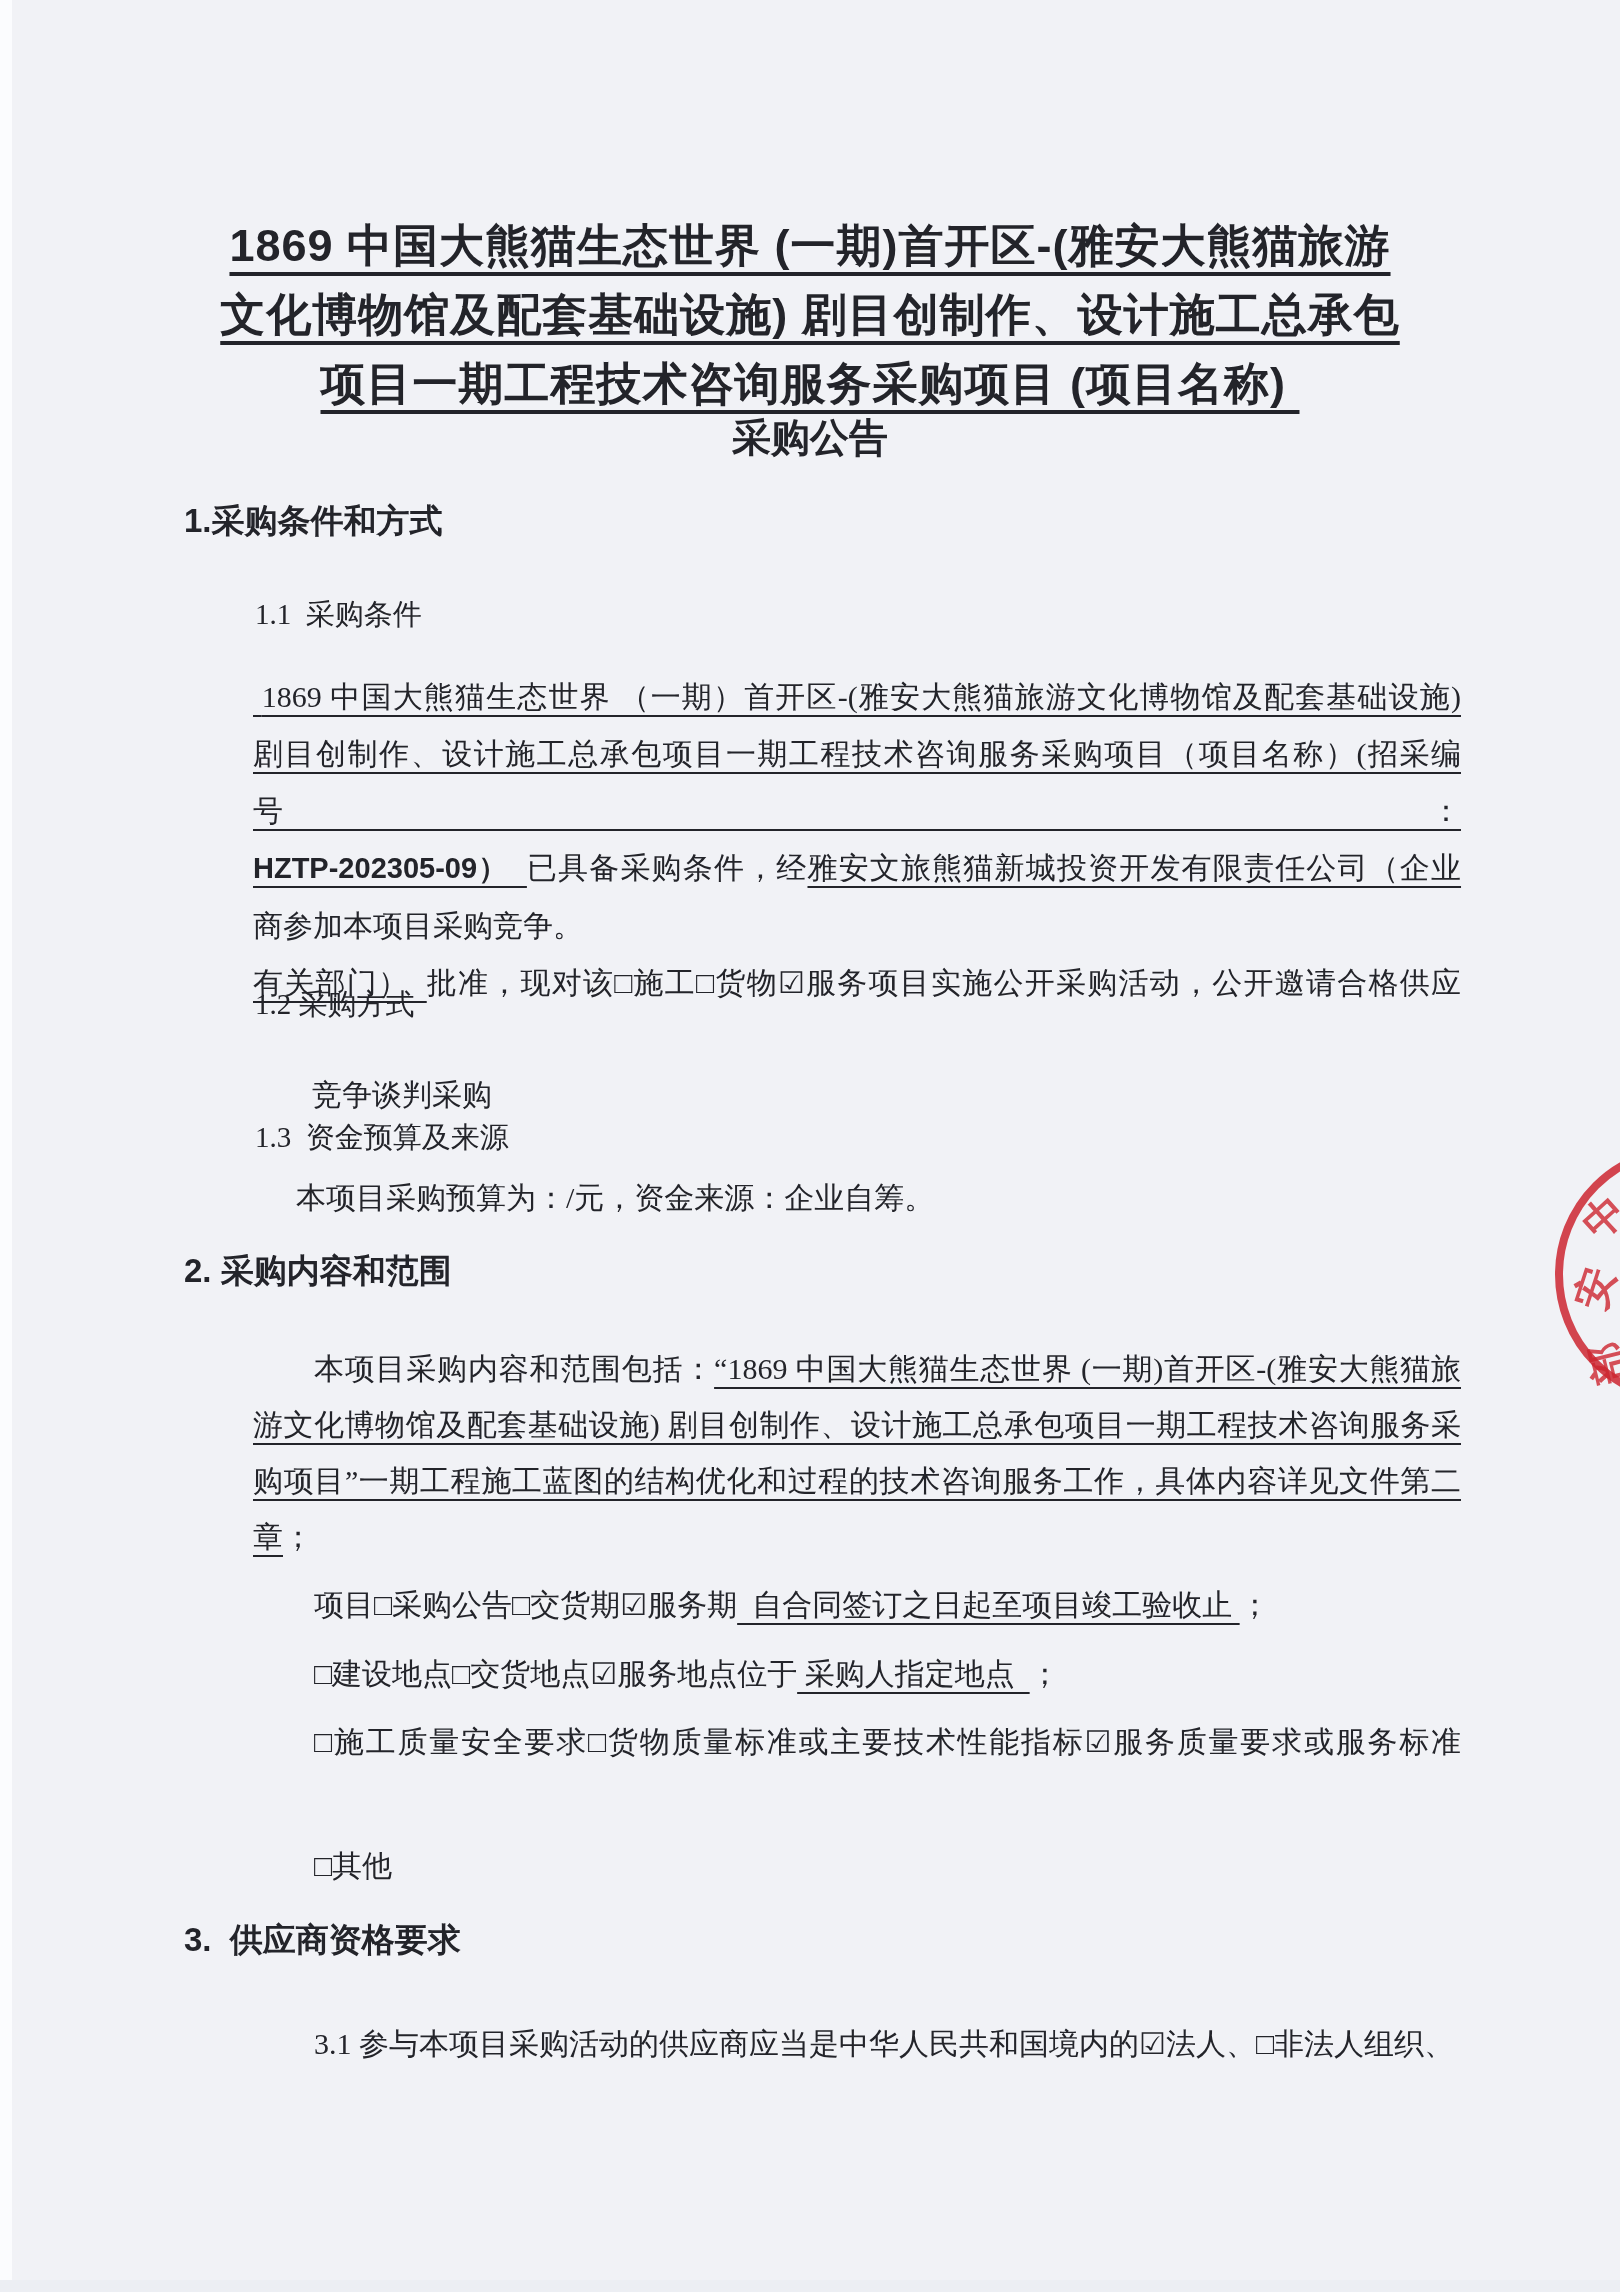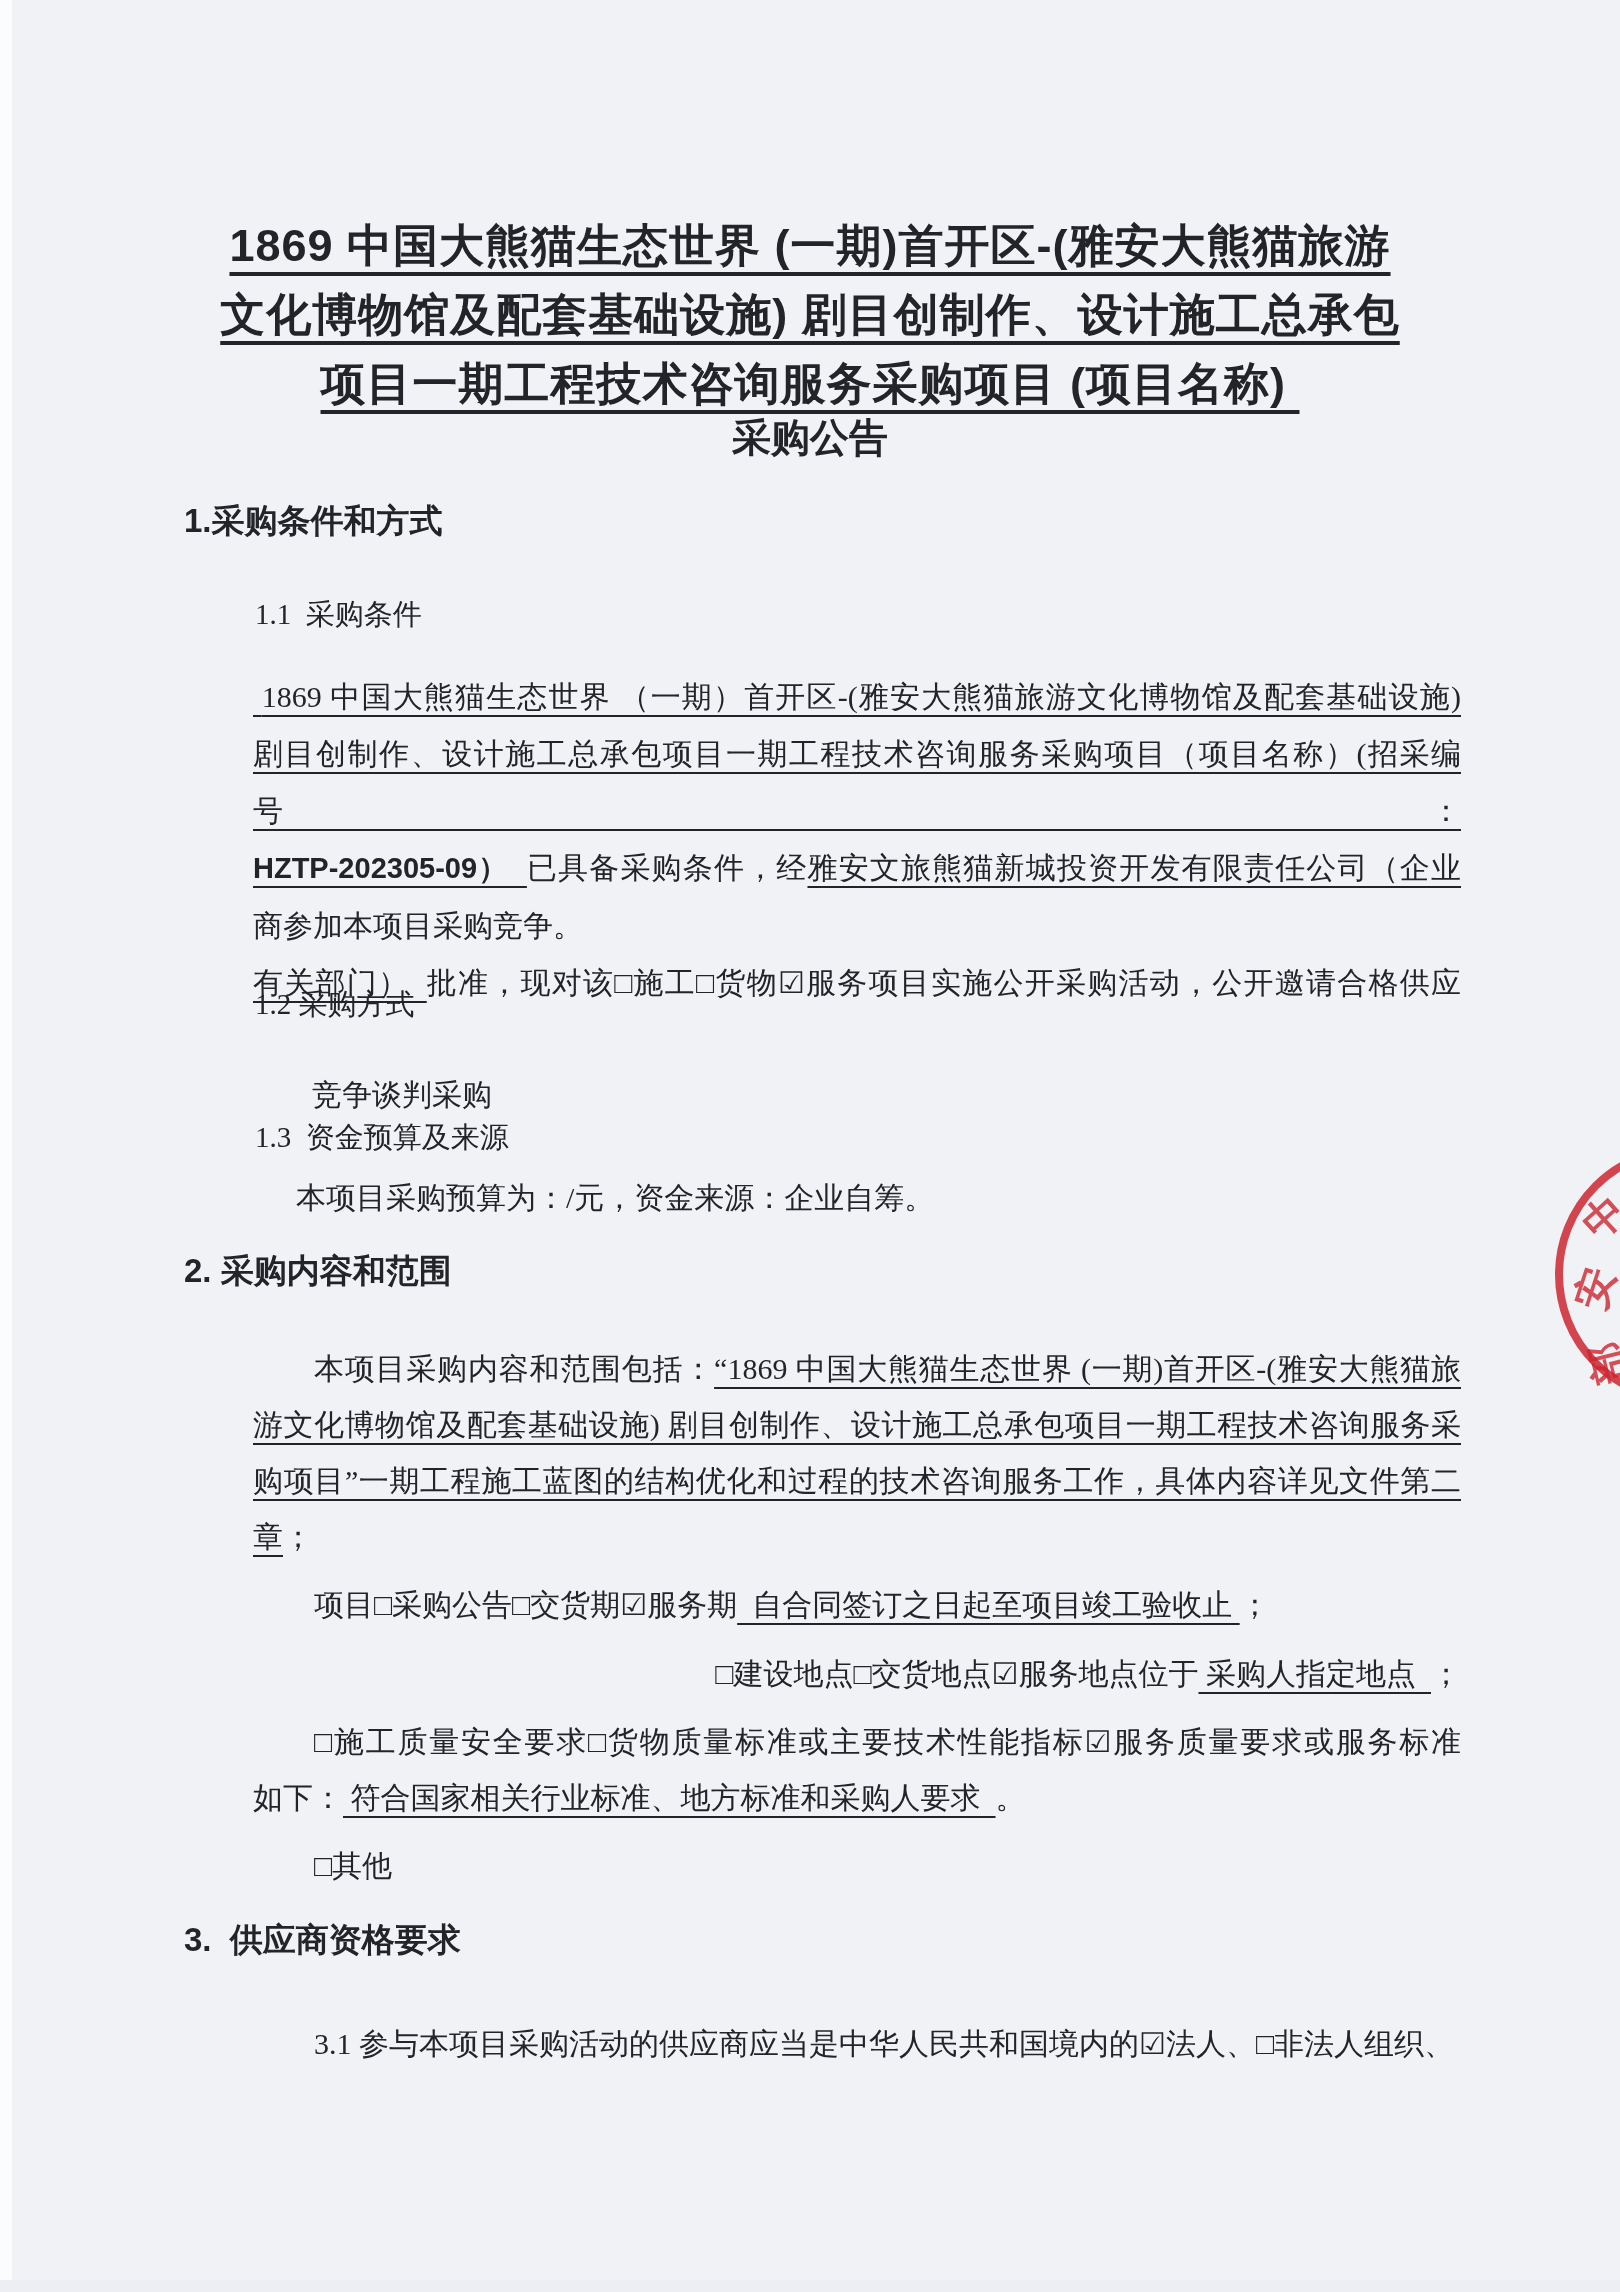--- a/index.html
+++ b/index.html
@@ -108,27 +108,26 @@
   <div class="line just indent2"><span>本项目采购内容和范围包括：</span><span class="ub">“1869 中国大熊猫生态世界 (一期)首开区-(雅安大熊猫旅</span></div>
   <div class="line just"><span class="ub">游文化博物馆及配套基础设施) 剧目创制作、设计施工总承包项目一期工程技术咨询服务采</span></div>
   <div class="line just"><span class="ub">购项目”一期工程施工蓝图的结构优化和过程的技术咨询服务工作，具体内容详见文件第二</span></div>
   <div class="line"><span class="ub">章</span><span>；</span></div>
 </div>
 
 <div class="abs body-block" style="top:1576px;">
   <div class="line indent2"><span>项目□采购公告□交货期☑服务期</span><span class="ub">  自合同签订之日起至项目竣工验收止 </span><span>；</span></div>
 </div>
 
-<div class="abs body-block" style="top:1645px;text-align:right;">
+<div class="abs body-block" style="top:1645px;">
   <div class="line indent2"><span>□建设地点□交货地点☑服务地点位于</span><span class="ub"> 采购人指定地点  </span><span>；</span></div>
 </div>
 
 <div class="abs body-block" style="top:1714px;line-height:56px;">
   <div class="line just indent2"><span>□施工质量安全要求□货物质量标准或主要技术性能指标☑服务质量要求或服务标准</span></div>
-  <div class="line"><span>如下：</span><span class="ub"> 符合国家相关行业标准、地方标准和采购人要求  </span><span>。</span></div>
 </div>
 
 <div class="abs body-block" style="top:1837px;">
   <div class="line indent2">□其他</div>
 </div>
 
 <div class="abs h1" style="top:1919px;">3.  供应商资格要求</div>
 <div class="abs body-block" style="top:2015px;">
   <div class="line indent2">3.1 参与本项目采购活动的供应商应当是中华人民共和国境内的☑法人、□非法人组织、</div>
 </div>

